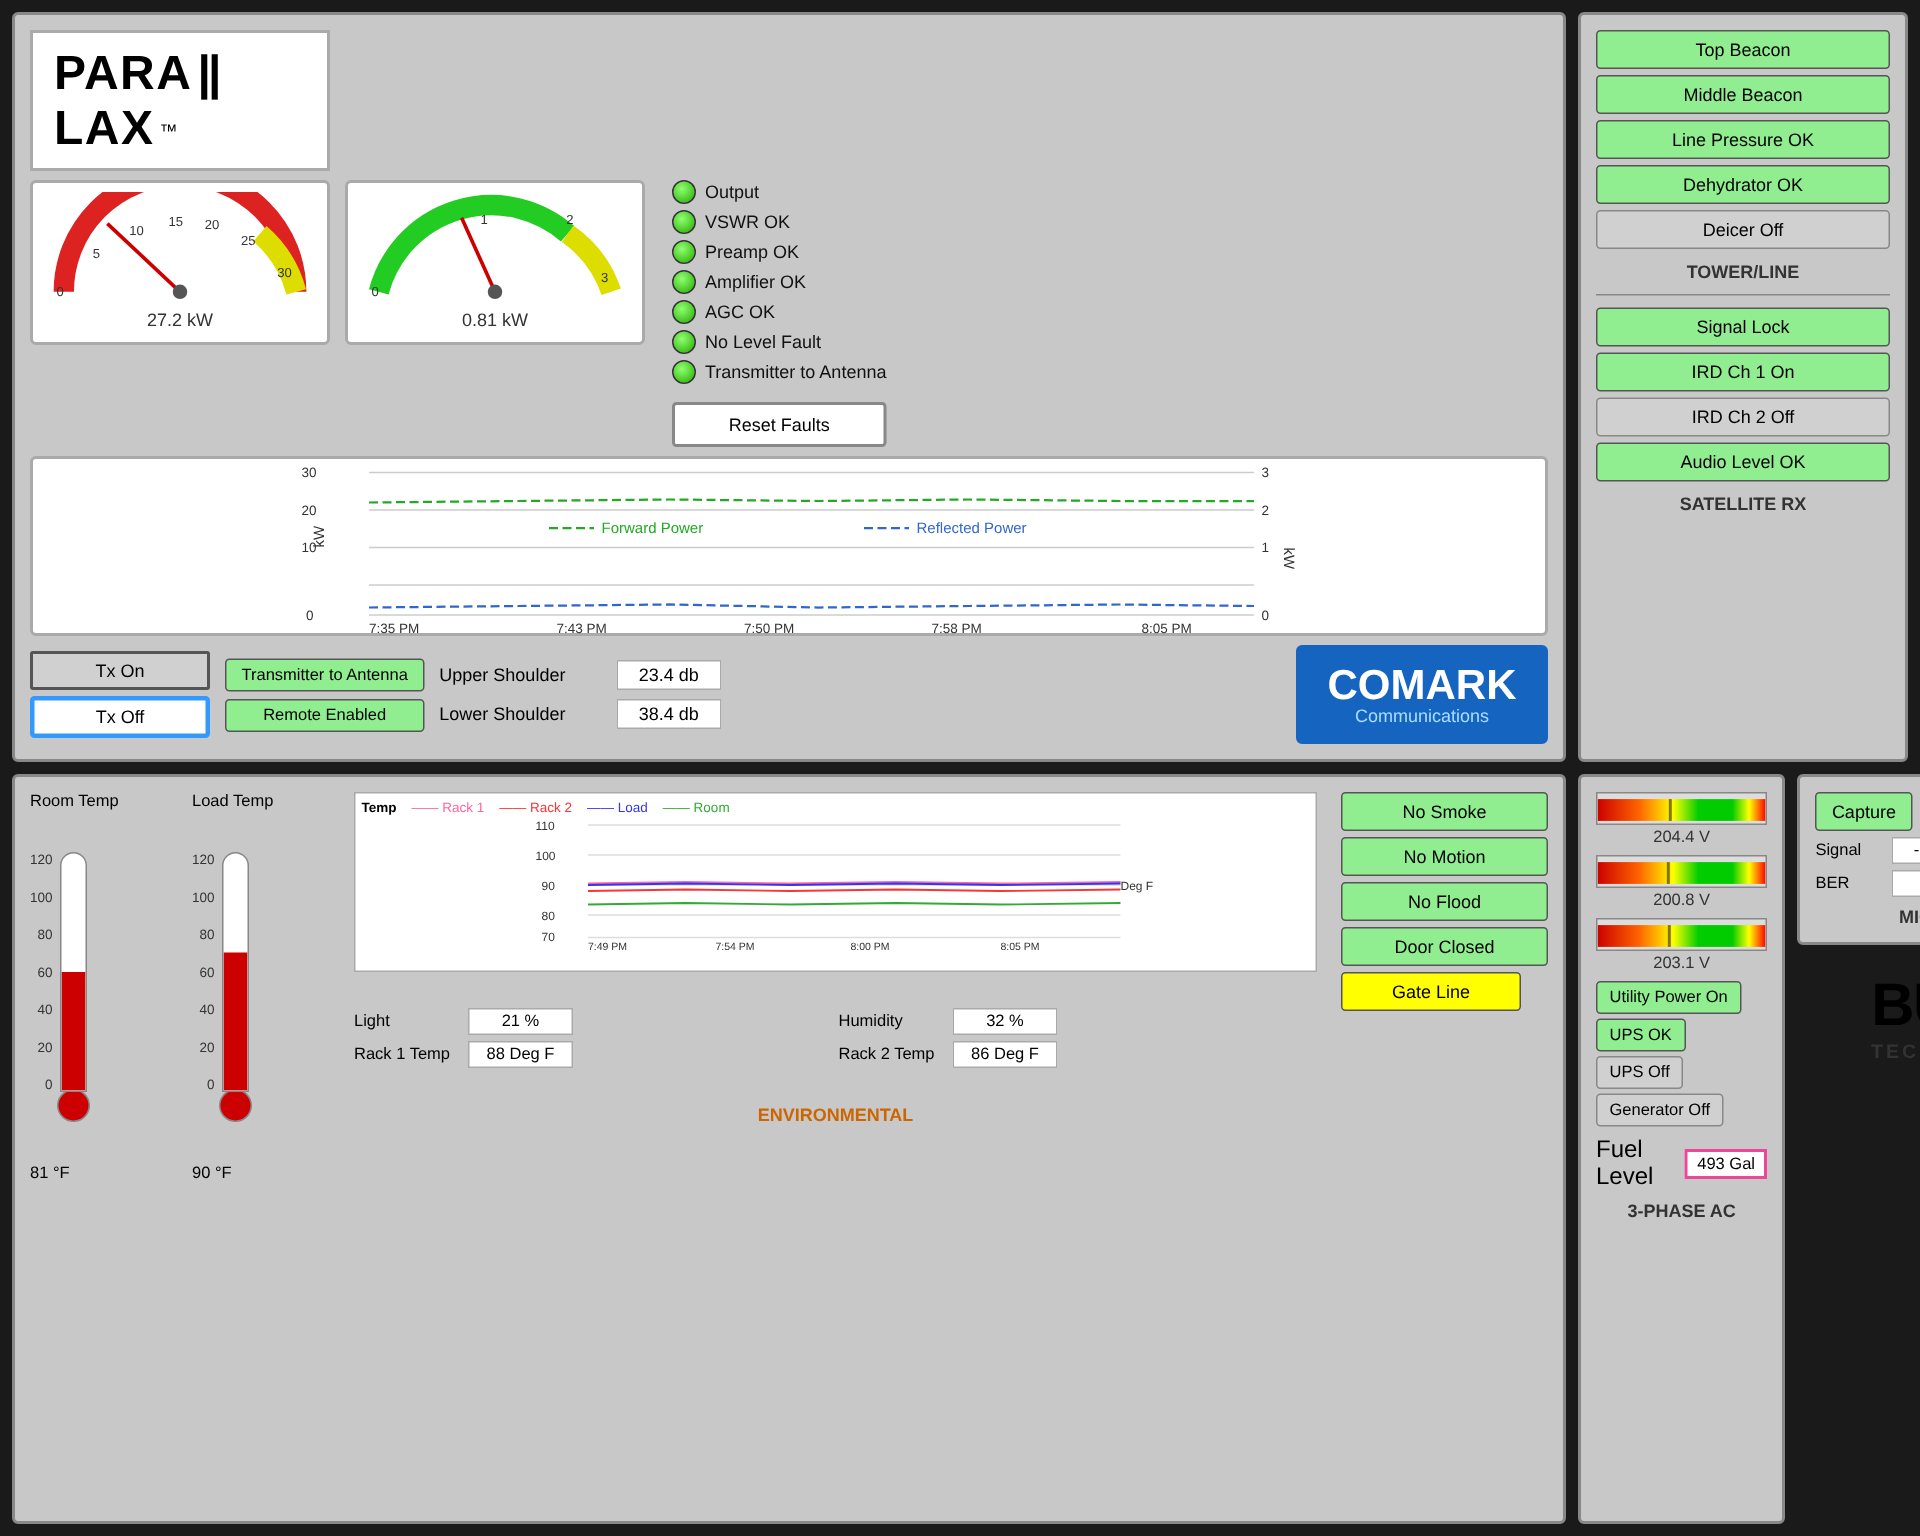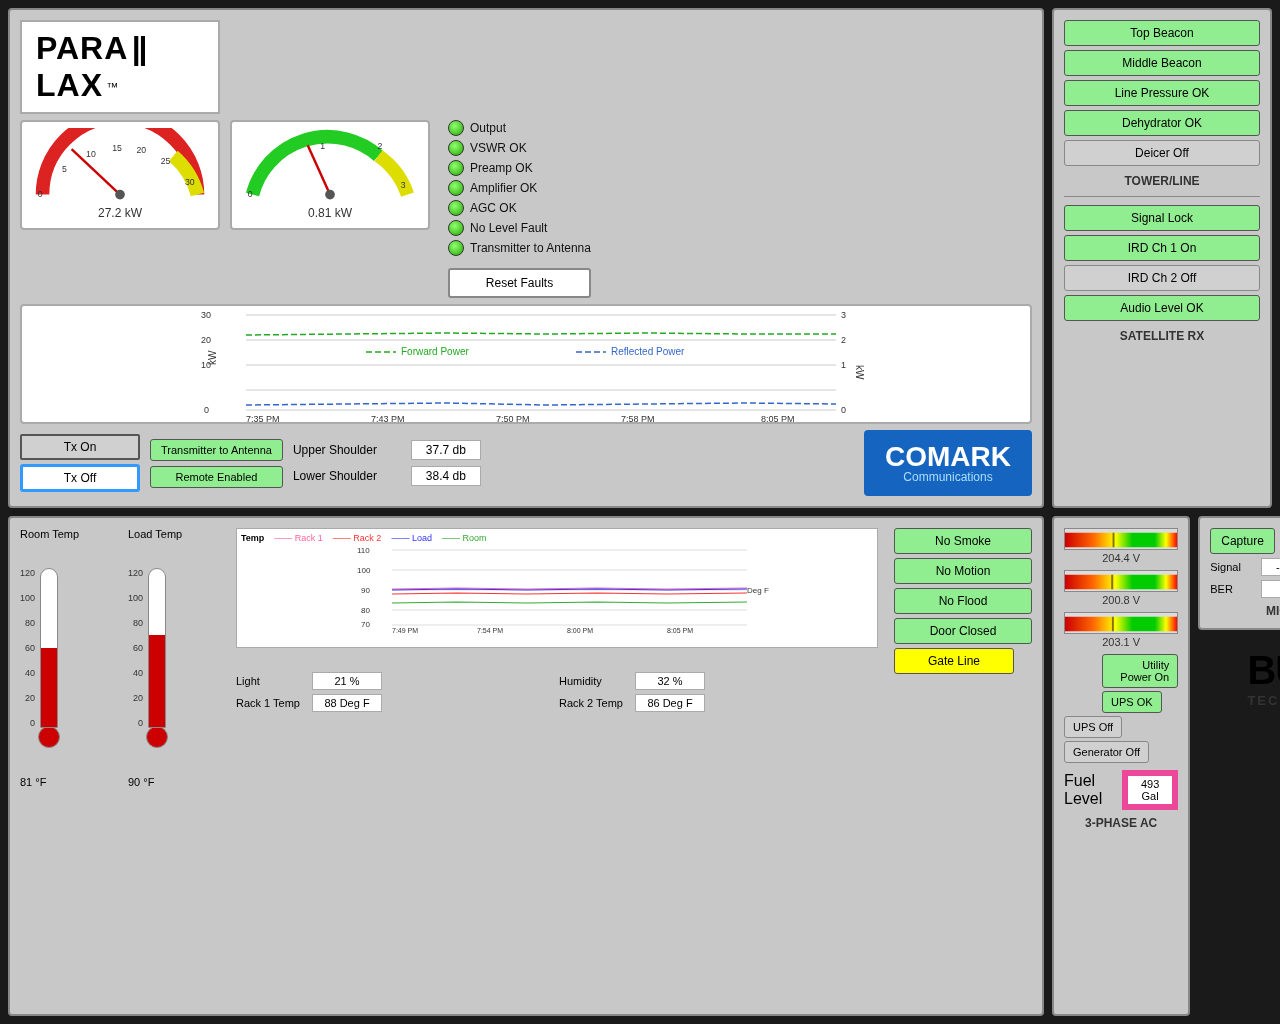--- a/index.html
+++ b/index.html
@@ -332,35 +332,34 @@
       text-align: center;
       cursor: pointer;
       margin-bottom: 3px;
     }
     .phase-btn-green {
       background: #90ee90;
       border: 1px solid #555;
       border-radius: 3px;
       padding: 4px 8px;
       font-size: 11px;
-      text-align: right;
+      text-align: center;
       cursor: pointer;
       margin-bottom: 3px;
-      margin-left: 38px;
     }
     .fuel-row {
       display: flex;
       align-items: center;
       gap: 6px;
       margin-top: 4px;
     }
     .fuel-label { font-size: 16px; }
     .fuel-val {
       background: white;
-      border: 6px solid #ec4899;
+      border: 2px solid #ec4899;
       padding: 2px 6px;
       font-size: 11px;
       width: 70px;
       text-align: center;
     }
     .phase-section-label {
       font-size: 12px;
       font-weight: bold;
       color: #333;
       text-align: center;
@@ -554,21 +553,21 @@
       </div>
 
       <div style="display:flex; flex-direction:column; gap:5px;">
         <button class="btn-green">Transmitter to Antenna</button>
         <button class="btn-green">Remote Enabled</button>
       </div>
 
       <div class="shoulder-group">
         <div class="shoulder-row">
           <span class="shoulder-label">Upper Shoulder</span>
-          <div class="shoulder-val">37.7 db</div>
+          <div class="shoulder-val">23.4 db</div>
         </div>
         <div class="shoulder-row">
           <span class="shoulder-label">Lower Shoulder</span>
           <div class="shoulder-val">38.4 db</div>
         </div>
       </div>
 
       <div style="margin-left:auto;">
         <div class="comark-logo">
           <div>COMARK</div>
@@ -689,20 +688,21 @@
         <div class="env-row">
           <span class="env-label">Rack 1 Temp</span>
           <div class="env-val">88 Deg F</div>
         </div>
         <div class="env-row">
           <span class="env-label">Rack 2 Temp</span>
           <div class="env-val">86 Deg F</div>
         </div>
       </div>
 
+      <div class="env-section-label">ENVIRONMENTAL</div>
     </div>
 
     <div class="env-buttons">
       <button class="env-btn-green">No Smoke</button>
       <button class="env-btn-green">No Motion</button>
       <button class="env-btn-green">No Flood</button>
       <button class="env-btn-green">Door Closed</button>
       <button class="env-btn-yellow">Gate Line</button>
     </div>
   </div>

